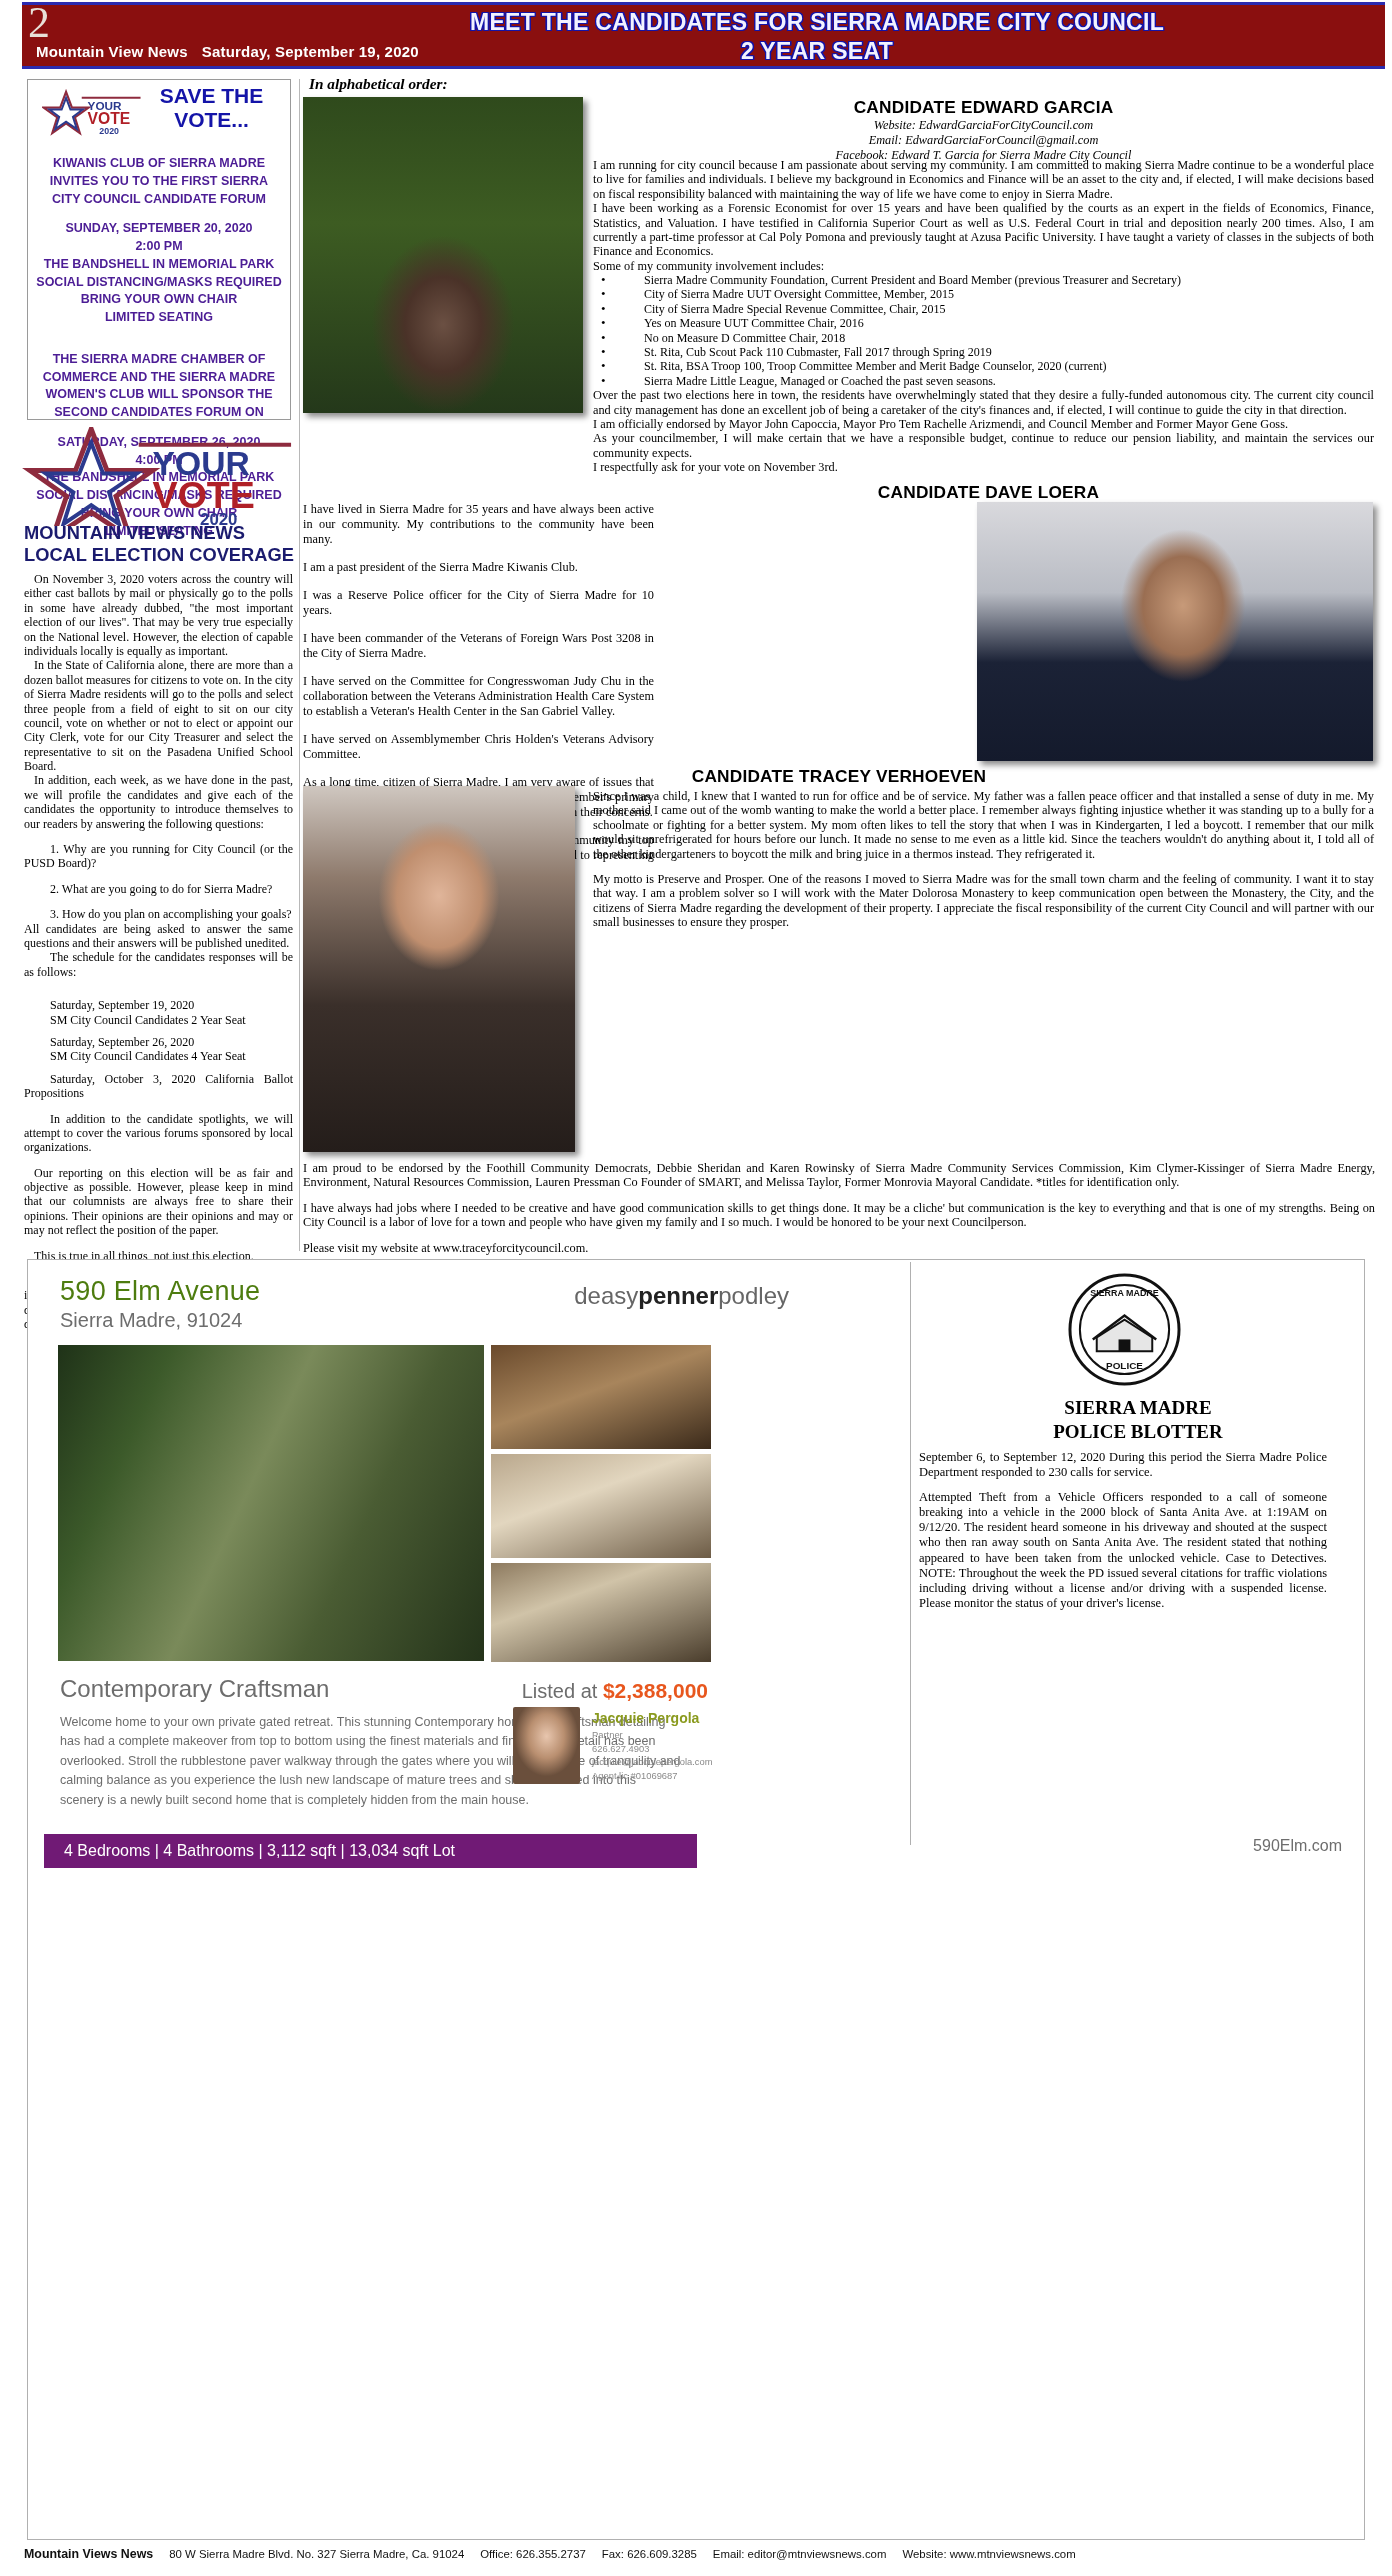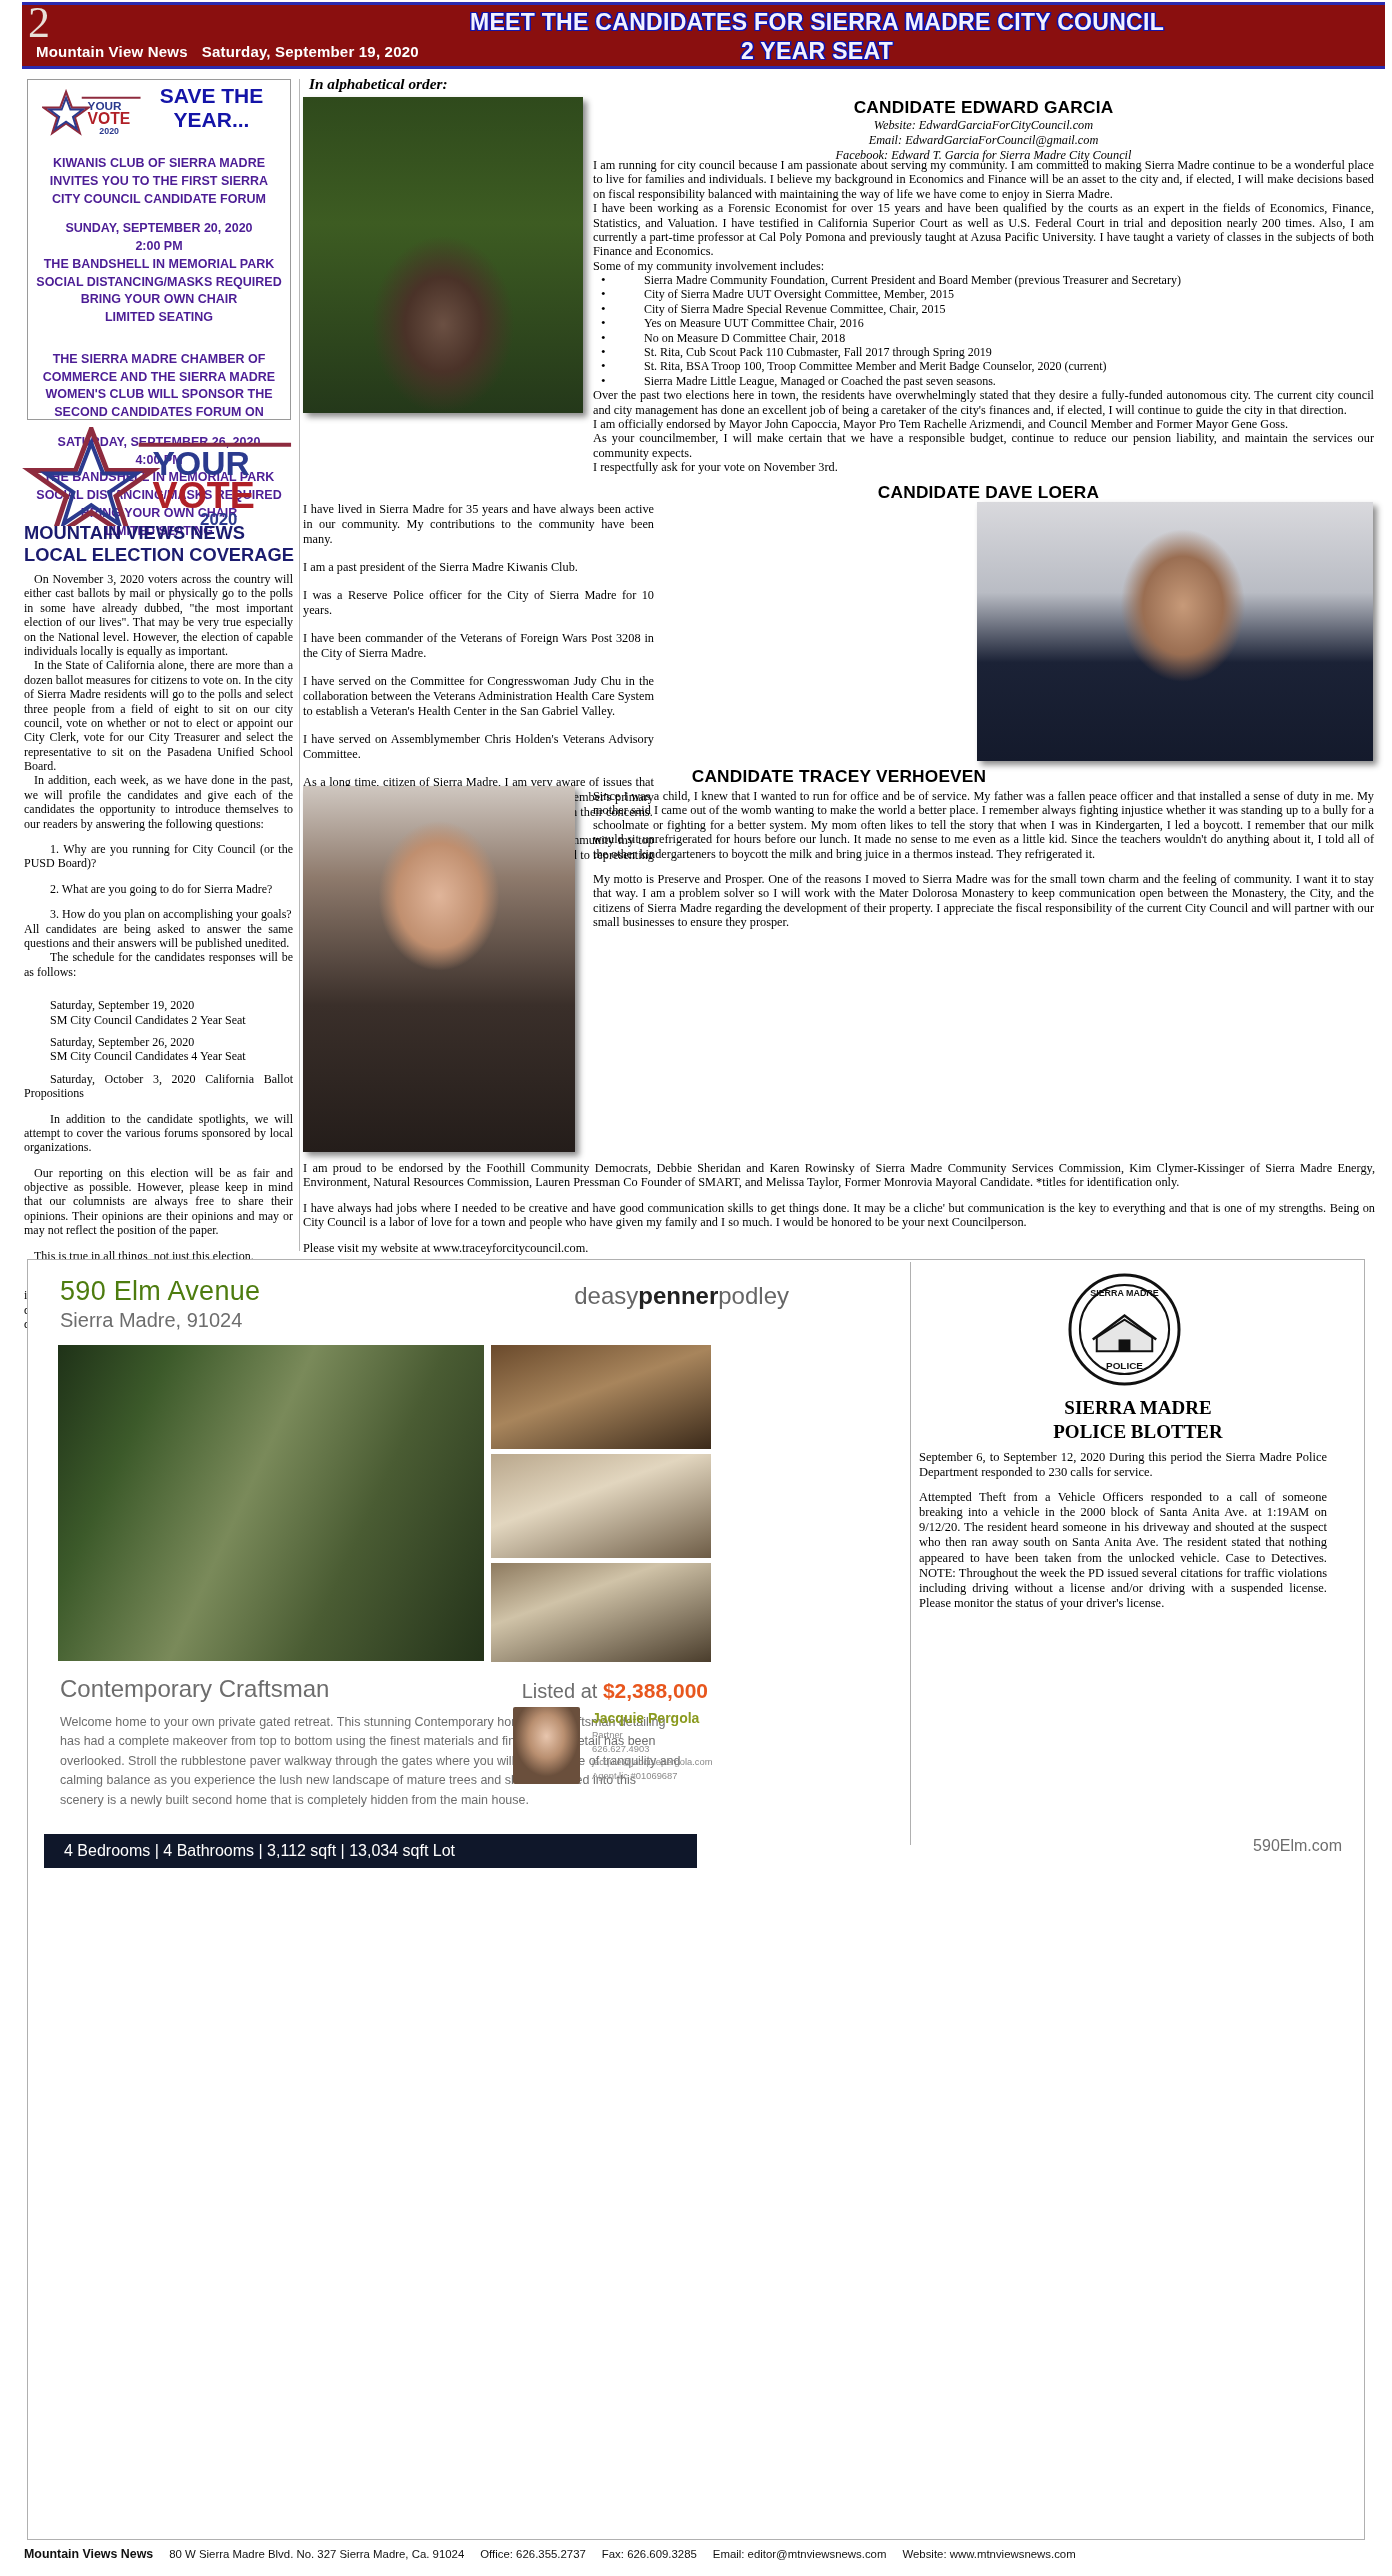--- a/index.html
+++ b/index.html
@@ -192,21 +192,21 @@
     font-size:20px; color:#6d6d6d; white-space:nowrap;
   }
   .ad-price b { color:#e8571e; font-weight:bold; font-size:21px; }
   .ad-desc {
     position:absolute; left:32px; top:453px; width:623px;
     font-family:"Liberation Sans", sans-serif;
     font-size:12.5px; color:#6d6d6d; line-height:1.55;
   }
   .ad-bar {
     position:absolute; left:16px; top:574px; width:653px; height:34px;
-    background:#0f172a; color:#fff;
+    background:#701a75; color:#fff;
     font-family:"Liberation Sans", sans-serif;
     font-size:16px; display:flex; align-items:center; padding-left:20px;
   }
   .agent-photo { position:absolute; left:485px; top:447px; width:67px; height:77px; border-radius:2px; }
   .agent-name {
     position:absolute; left:564px; top:450px;
     font-family:Liberation Sans, sans-serif;
     font-size:14px; color:#8a9a1e; font-weight:bold;
   }
   .agent-meta {
@@ -292,21 +292,21 @@
       <polygon points="24,4 30,20 47,20 33,30 38,46 24,36 10,46 15,30 1,20 18,20" fill="none" stroke="#8e2b3e" stroke-width="2.2"></polygon>
       <polygon points="24,10 28.5,22 41,22 31,29.5 35,42 24,34.5 13,42 17,29.5 7,22 19.5,22" fill="none" stroke="#2b3a8e" stroke-width="2"></polygon>
       <line x1="40" y1="10" x2="100" y2="10" stroke="#8e2b3e" stroke-width="2"></line>
       <text x="46" y="22" font-family="Liberation Sans, sans-serif" font-size="12" font-weight="bold" fill="#2b3a8e">YOUR</text>
       <text x="46" y="37" font-family="Liberation Sans, sans-serif" font-size="16" font-weight="bold" fill="#b02027">VOTE</text>
       <text x="58" y="47" font-family="Liberation Sans, sans-serif" font-size="9" font-weight="bold" fill="#2b3a8e">2020</text>
     </svg>
   </div>
   <div class="std-title">
     <div>SAVE THE</div>
-    <div>YEAR...</div>
+    <div>VOTE...</div>
   </div>
   <div class="std-body">
     <div>
       <div>KIWANIS CLUB OF SIERRA MADRE</div>
       <div>INVITES YOU TO THE FIRST SIERRA</div>
       <div>CITY COUNCIL CANDIDATE FORUM</div>
     </div>
     <span class="gap"></span>
     <div>
       <div>SUNDAY, SEPTEMBER 20, 2020</div>

